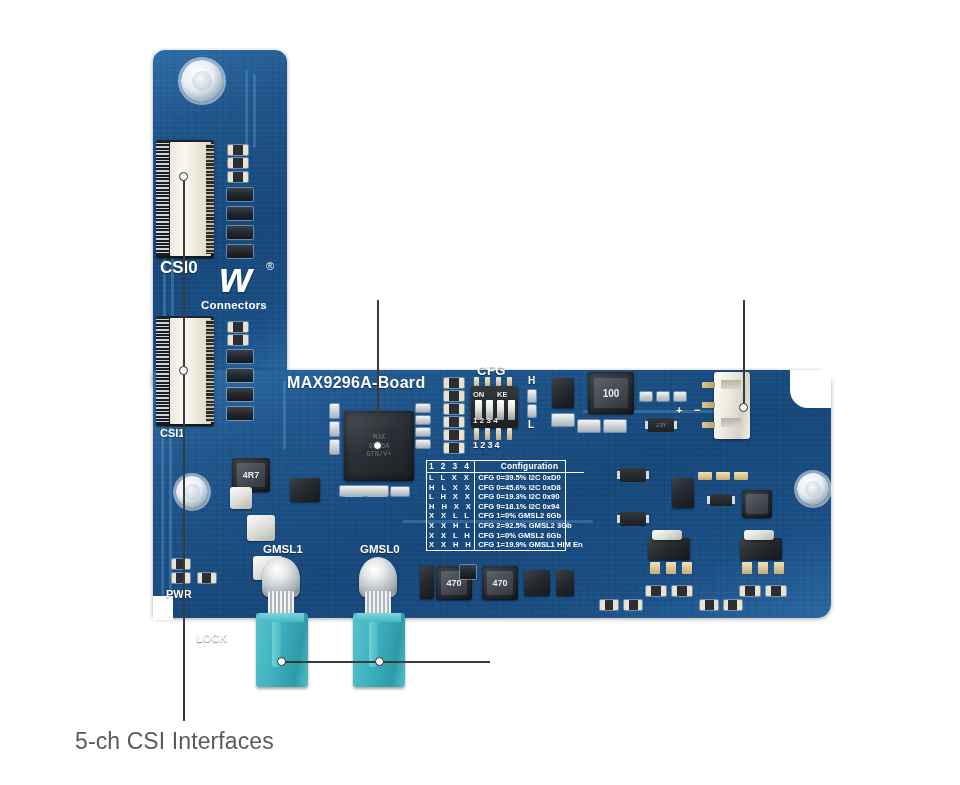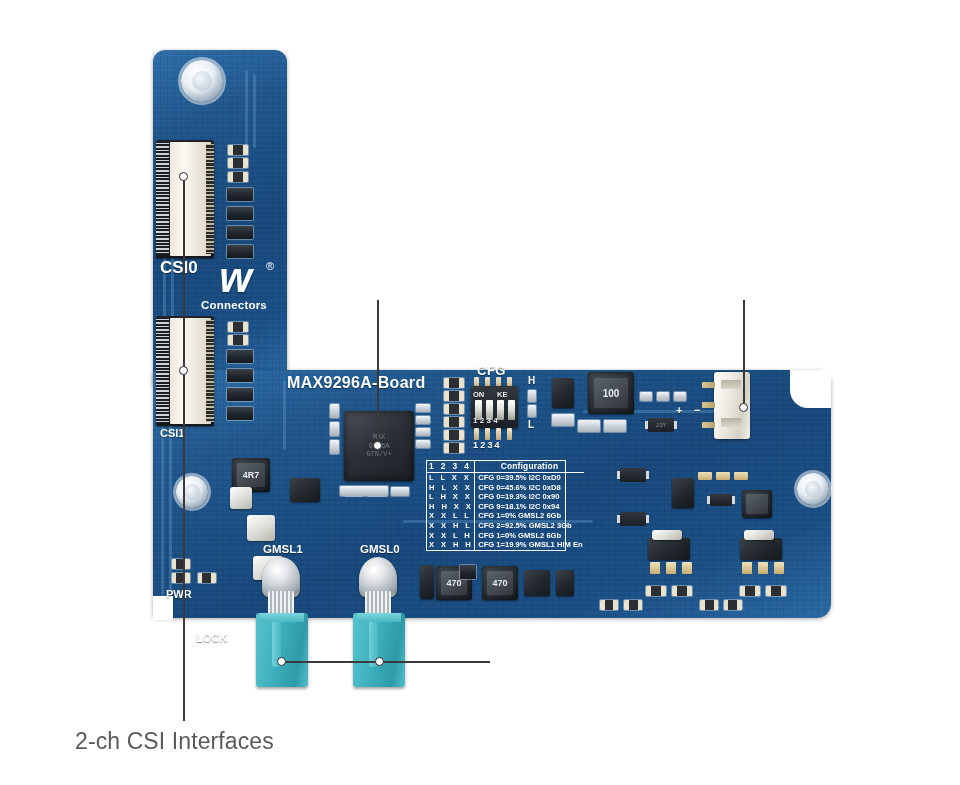--- a/index.html
+++ b/index.html
@@ -692,18 +692,18 @@
   <div class="leader v" style="left:377px; top:300px; height:146px;"></div>
   <div class="dot" style="left:373px; top:441px;"></div>
 
   <div class="leader v" style="left:743px; top:300px; height:108px;"></div>
   <div class="dot" style="left:739px; top:403px;"></div>
 
   <div class="leader h" style="left:281px; top:661px; width:209px;"></div>
   <div class="dot" style="left:277px; top:657px;"></div>
   <div class="dot" style="left:375px; top:657px;"></div>
 
-  <div class="callout-label" style="left:75px; top:728px;">2-ch CSI Interfaces</div>
+  <div class="callout-label" style="left:75px; top:728px;">5-ch CSI Interfaces</div>
   <div class="leader v" style="left:183px; top:176px; height:545px;"></div>
   <div class="dot" style="left:179px; top:172px;"></div>
   <div class="dot" style="left:179px; top:366px;"></div>
 
 </div>
 
 </body></html>

